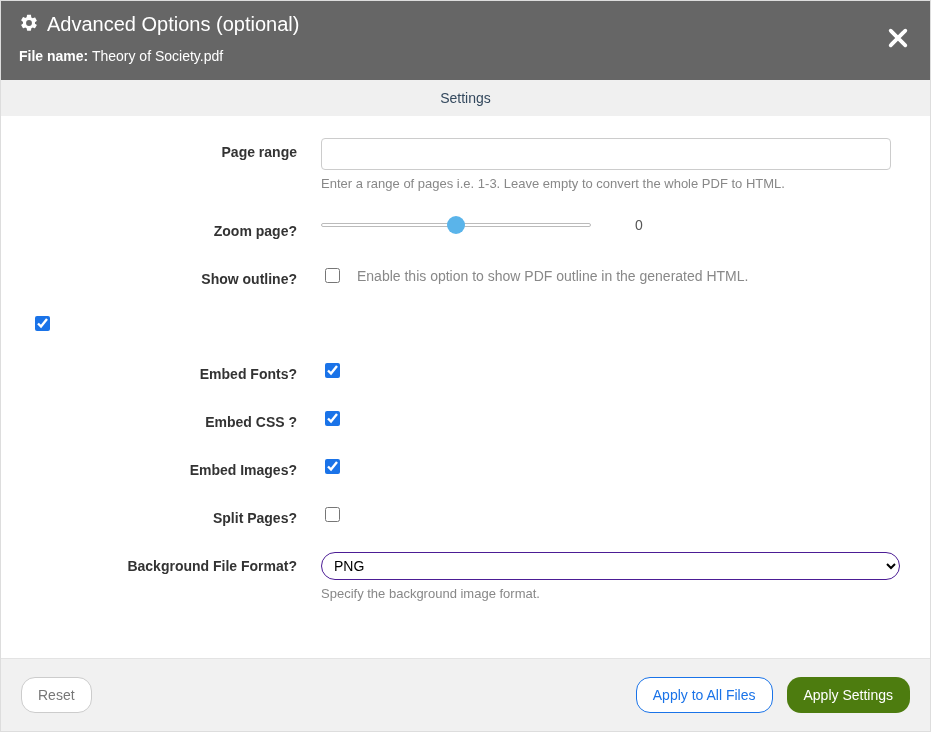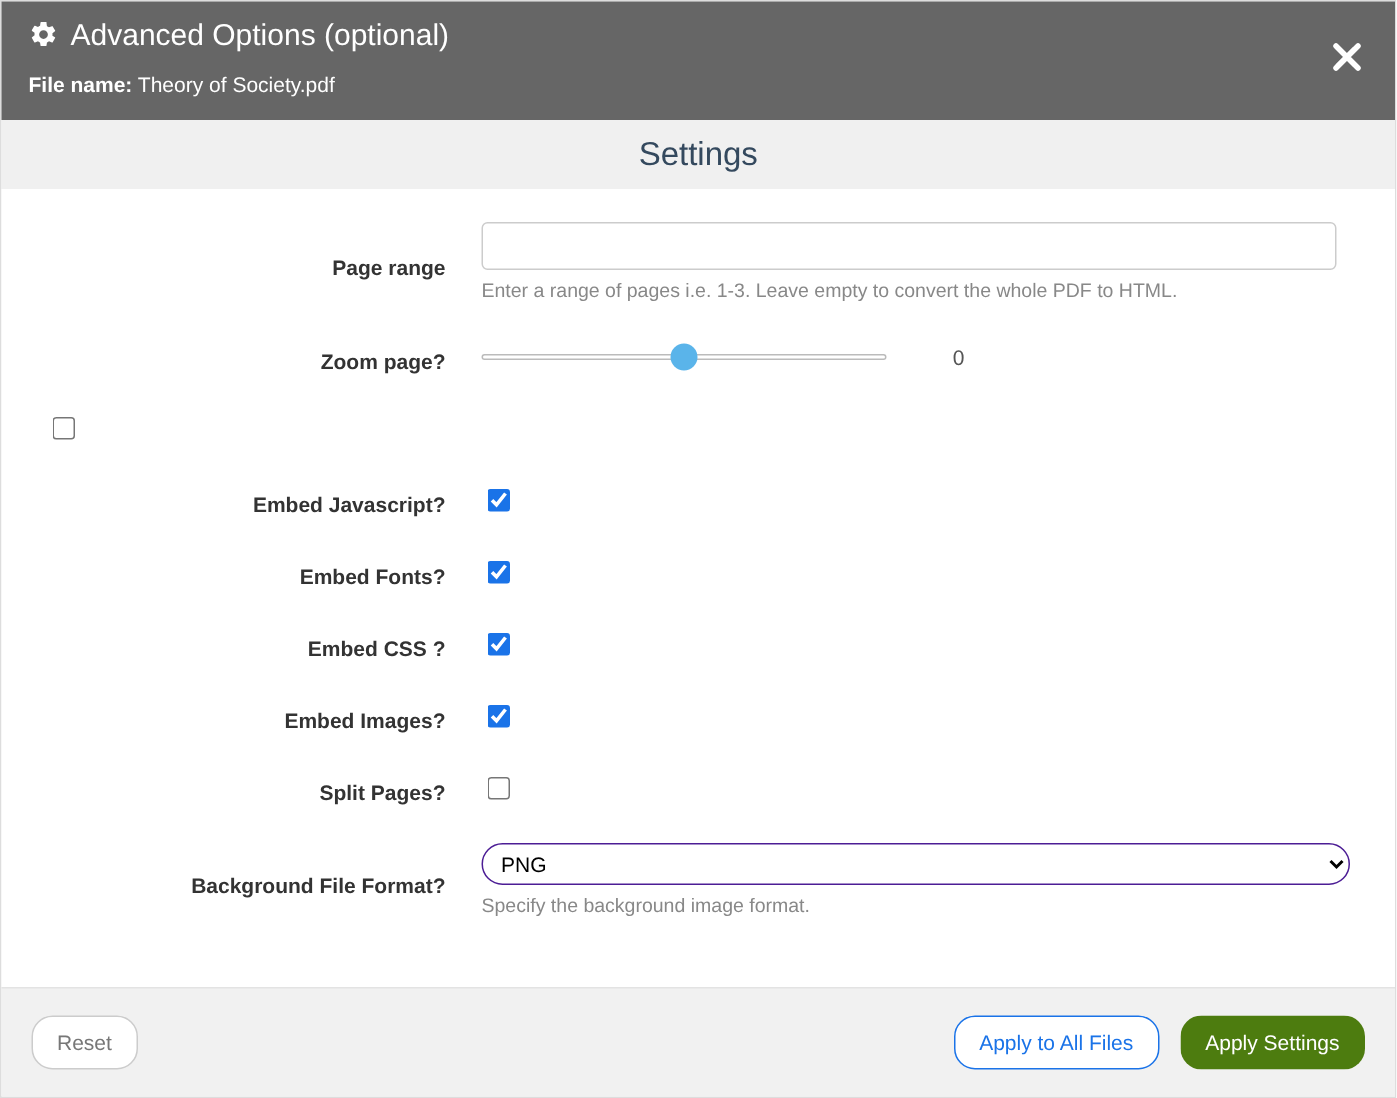--- a/index.html
+++ b/index.html
@@ -13,28 +13,28 @@
   .title-text { font-size:20px; font-weight:400; }
   .file-row { margin-top:12px; font-size:14px; }
   .file-label { font-weight:bold; }
   .close-btn {
     position:absolute; top:26px; right:20px; width:24px; height:24px; cursor:pointer;
     display:flex; align-items:center; justify-content:center;
   }
   .close-btn svg { width:22px; height:22px; fill:#fff; }
 
   .settings-bar {
-    background:#f0f0f0; text-align:center; padding:10px 0; font-size:22px; color:#34495e;
+    background:#f0f0f0; text-align:center; padding:10px 0; font-size:14px; color:#34495e;
   }
 
   .form-area {
     flex:1; overflow:auto; background:#fff; padding:22px 30px 10px 30px;
   }
   .form-row {
-    display:flex; align-items:center; margin-bottom:26px;
+    display:flex; align-items:flex-start; margin-bottom:26px;
   }
   .form-label {
     width:290px; text-align:right; padding-right:24px; font-weight:bold; color:#333; font-size:14px;
     padding-top:6px;
   }
   .form-control { flex:1; }
   .help-text { color:#888; font-size:13px; margin-top:6px; }
   input[type="text"].text-input {
     width:100%; max-width:570px; padding:7px 10px; font-size:14px;
     border:1px solid #ccc; border-radius:4px;
@@ -124,27 +124,28 @@
           <div class="slider-wrap">
             <div class="slider-track"></div>
             <div class="slider-thumb" id="zoom-thumb" style="left: 50%;"></div>
           </div>
           <div class="slider-value">0</div>
         </div>
       </div>
     </div>
 
     <div class="form-row">
+      <div class="form-label">Show outline?</div>
       <div class="form-control inline-check">
         <input type="checkbox" id="cb-outline" style="">
+        <span class="inline-check-label">Enable this option to show PDF outline in the generated HTML.</span>
       </div>
     </div>
 
     <div class="form-row">
-      <div class="form-label">Embed Javascript?</div>
       <div class="form-control inline-check">
         <input type="checkbox" id="cb-js" checked="" style="">
       </div>
     </div>
 
     <div class="form-row">
       <div class="form-label">Embed Fonts?</div>
       <div class="form-control inline-check">
         <input type="checkbox" id="cb-fonts" checked="" style="">
       </div>

